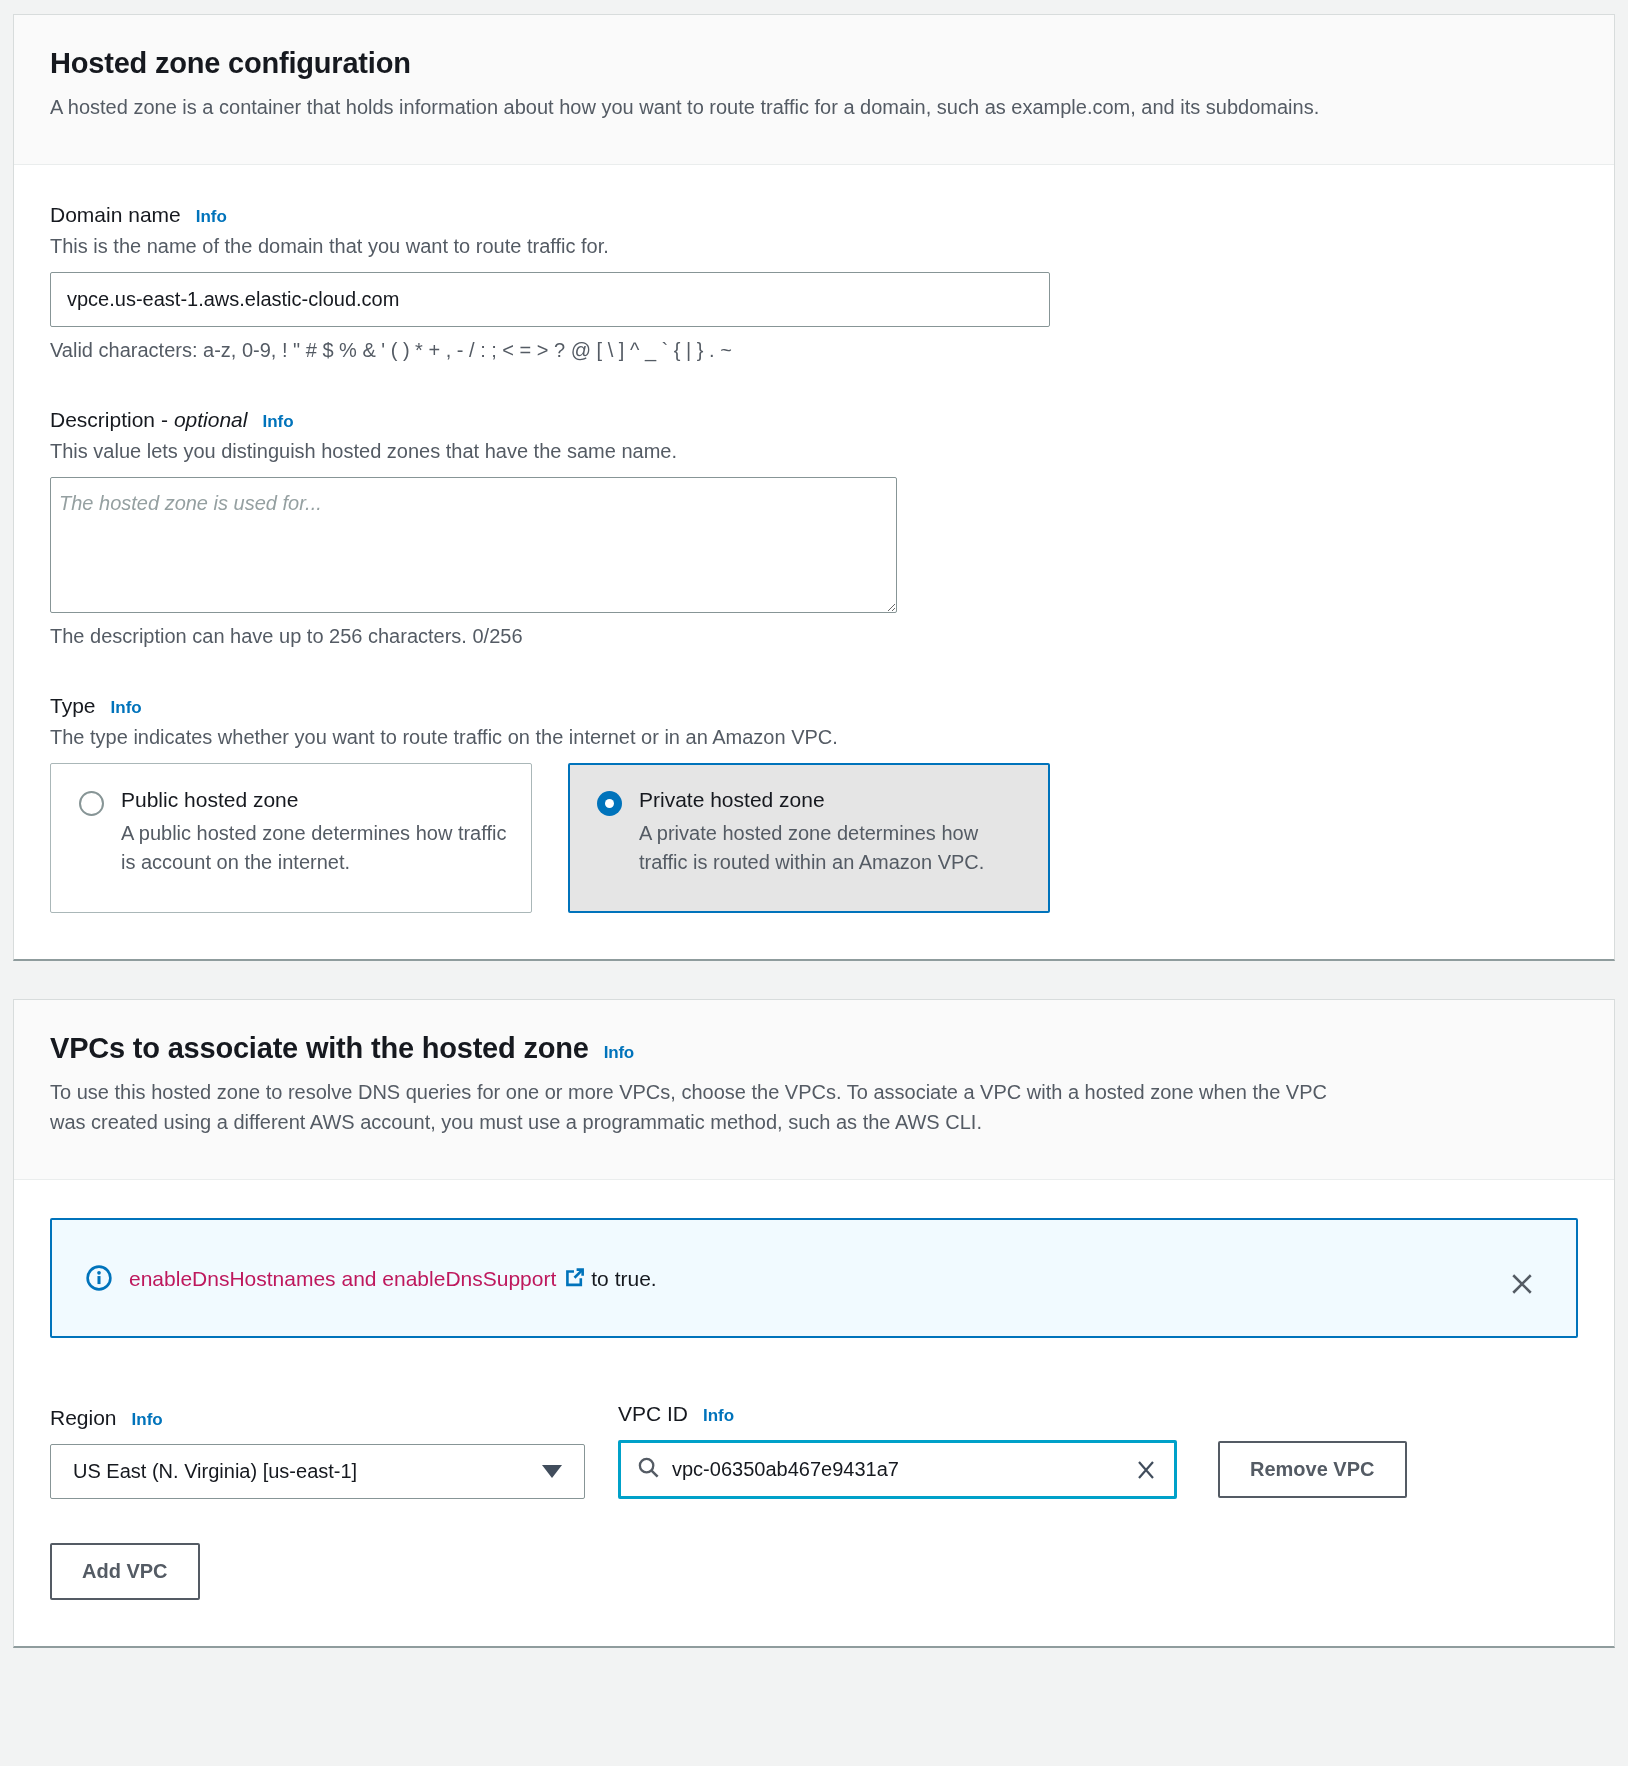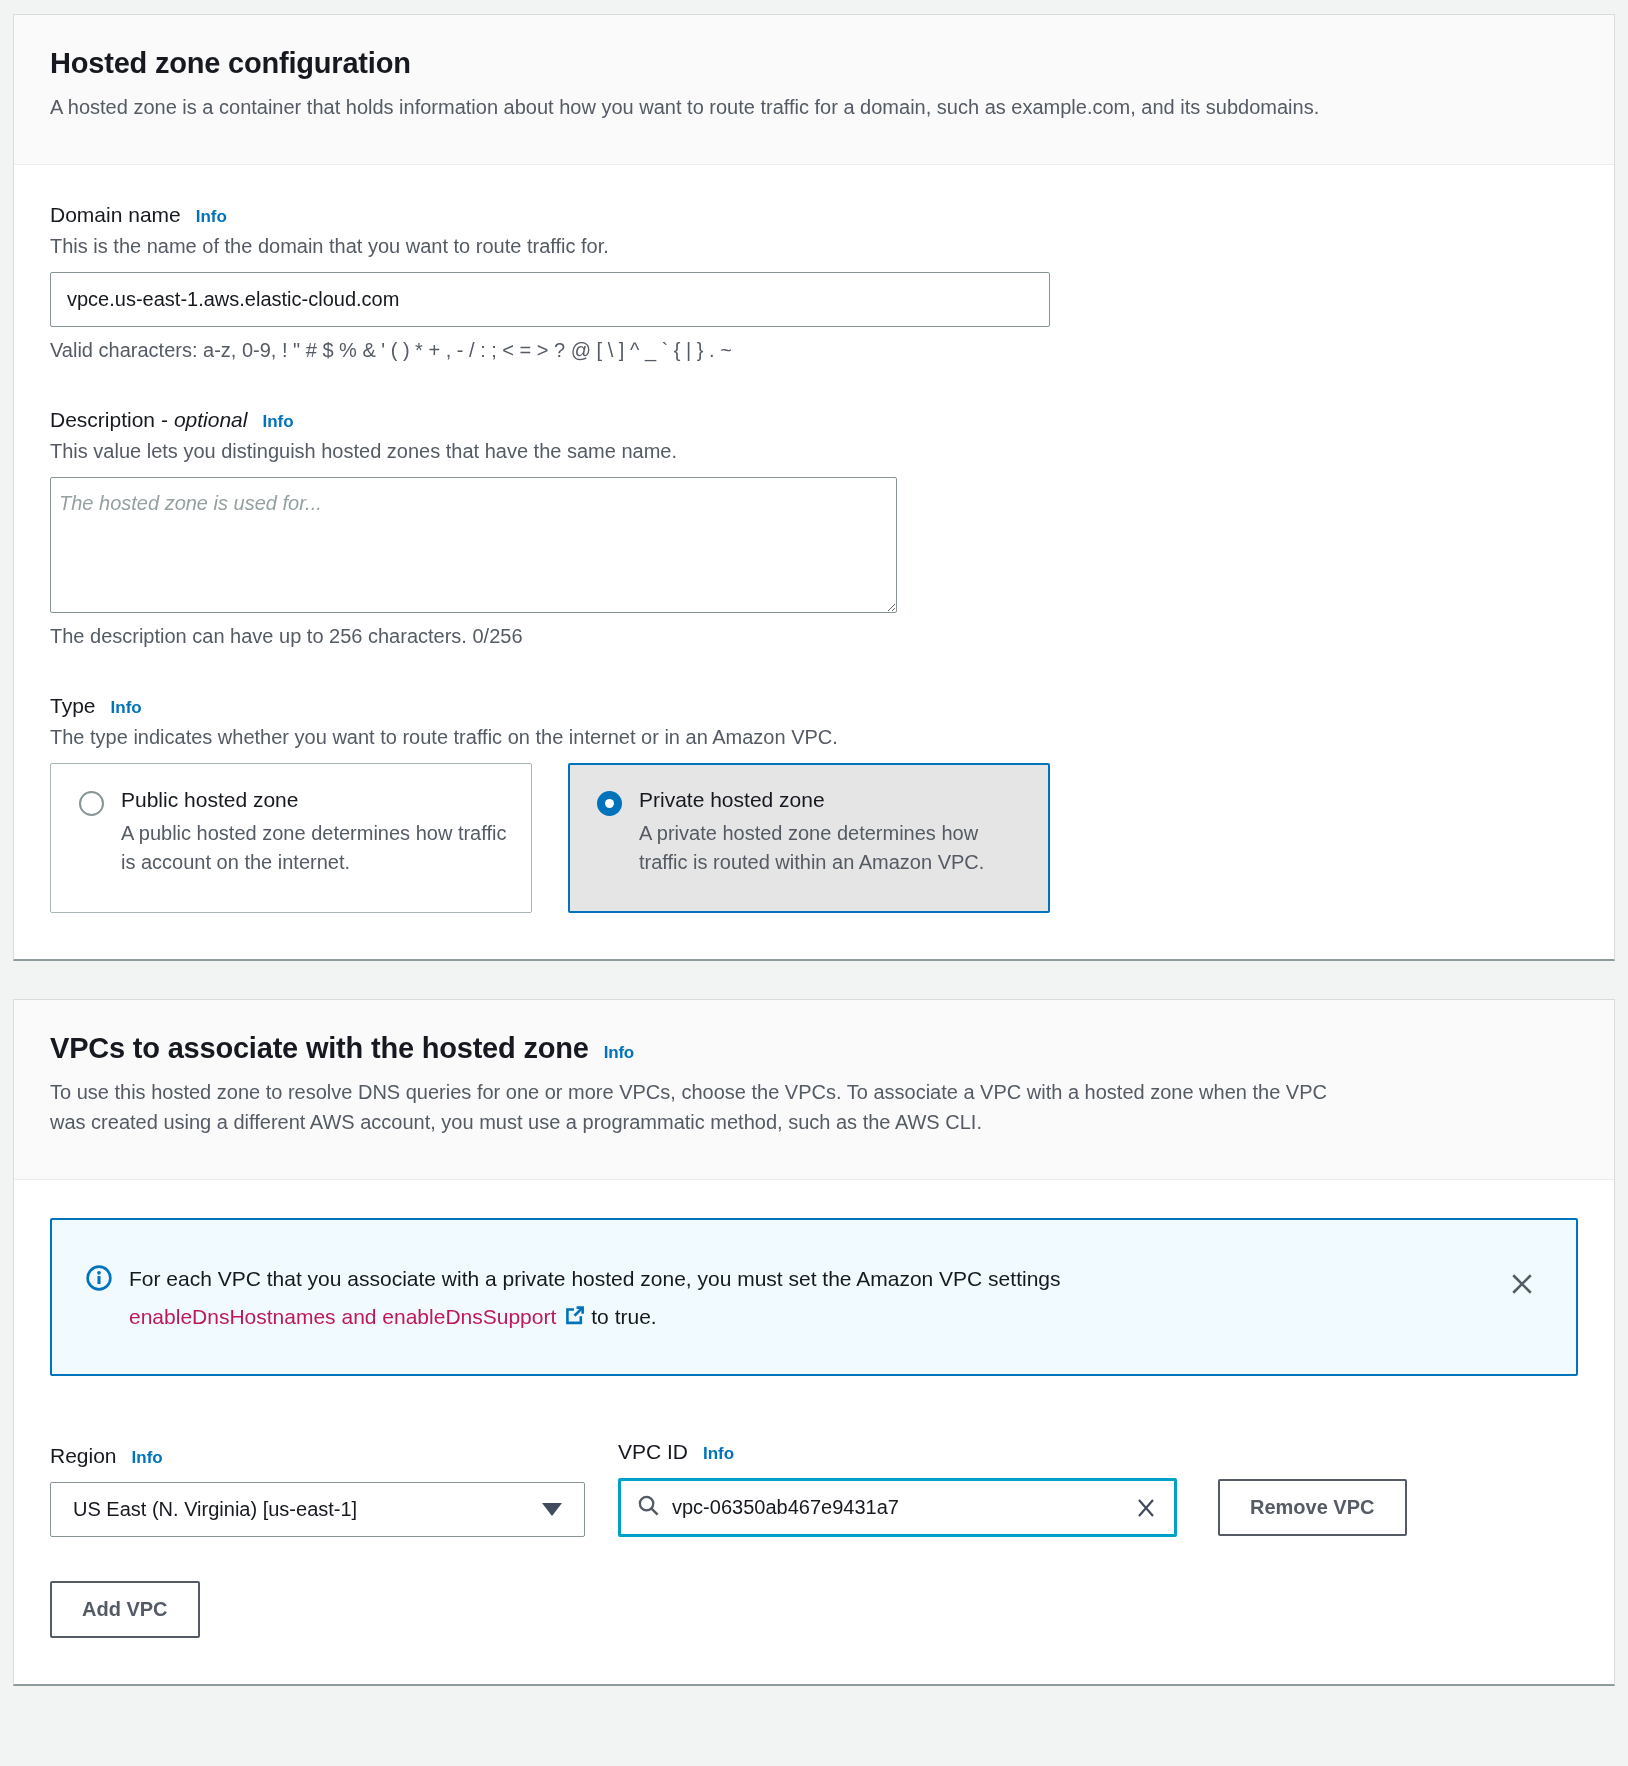--- a/index.html
+++ b/index.html
@@ -141,21 +141,20 @@
 
     <div class="alert">
       <span class="alert-icon">
         <svg width="26" height="26" viewBox="0 0 24 24">
           <circle cx="12" cy="12" r="10.5" fill="none" stroke="#0073bb" stroke-width="2.4"></circle>
           <circle cx="12" cy="7.2" r="1.7" fill="#0073bb"></circle>
           <rect x="10.6" y="10.2" width="2.8" height="7.4" fill="#0073bb"></rect>
         </svg>
       </span>
       <div class="alert-body">
-        <div>For each VPC that you associate with a private hosted zone, you must set the Amazon VPC settings</div>
         <div><span class="alert-link">enableDnsHostnames and enableDnsSupport</span><span class="ext-icon"><svg width="21" height="21" viewBox="0 0 16 16">
                <path d="M12.8 8.6v5H2.6V3.4h5" fill="none" stroke="#0073bb" stroke-width="2"></path>
                <path d="M9.6 2h4.6v4.6" fill="none" stroke="#0073bb" stroke-width="2"></path>
                <path d="M13.6 2.6L8 8.2" fill="none" stroke="#0073bb" stroke-width="2"></path>
              </svg></span><span>to true.</span></div>
       </div>
       <span class="alert-close">
         <svg width="28" height="28" viewBox="0 0 24 24">
           <path d="M4.5 4.5L19.5 19.5M19.5 4.5L4.5 19.5" stroke="#545b64" stroke-width="2.2" fill="none"></path>
         </svg>

